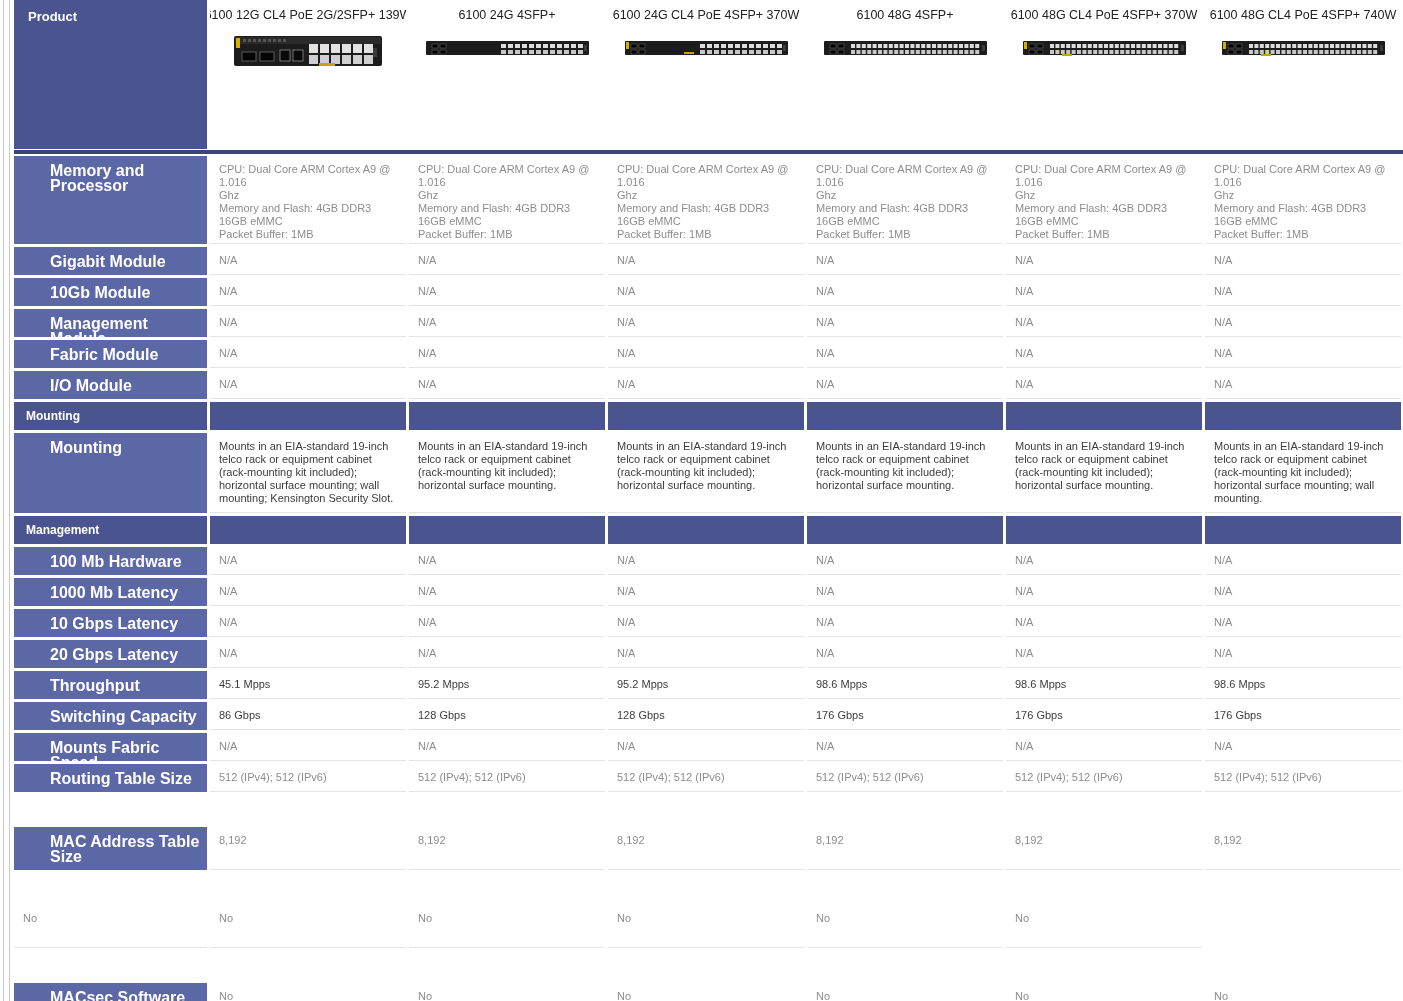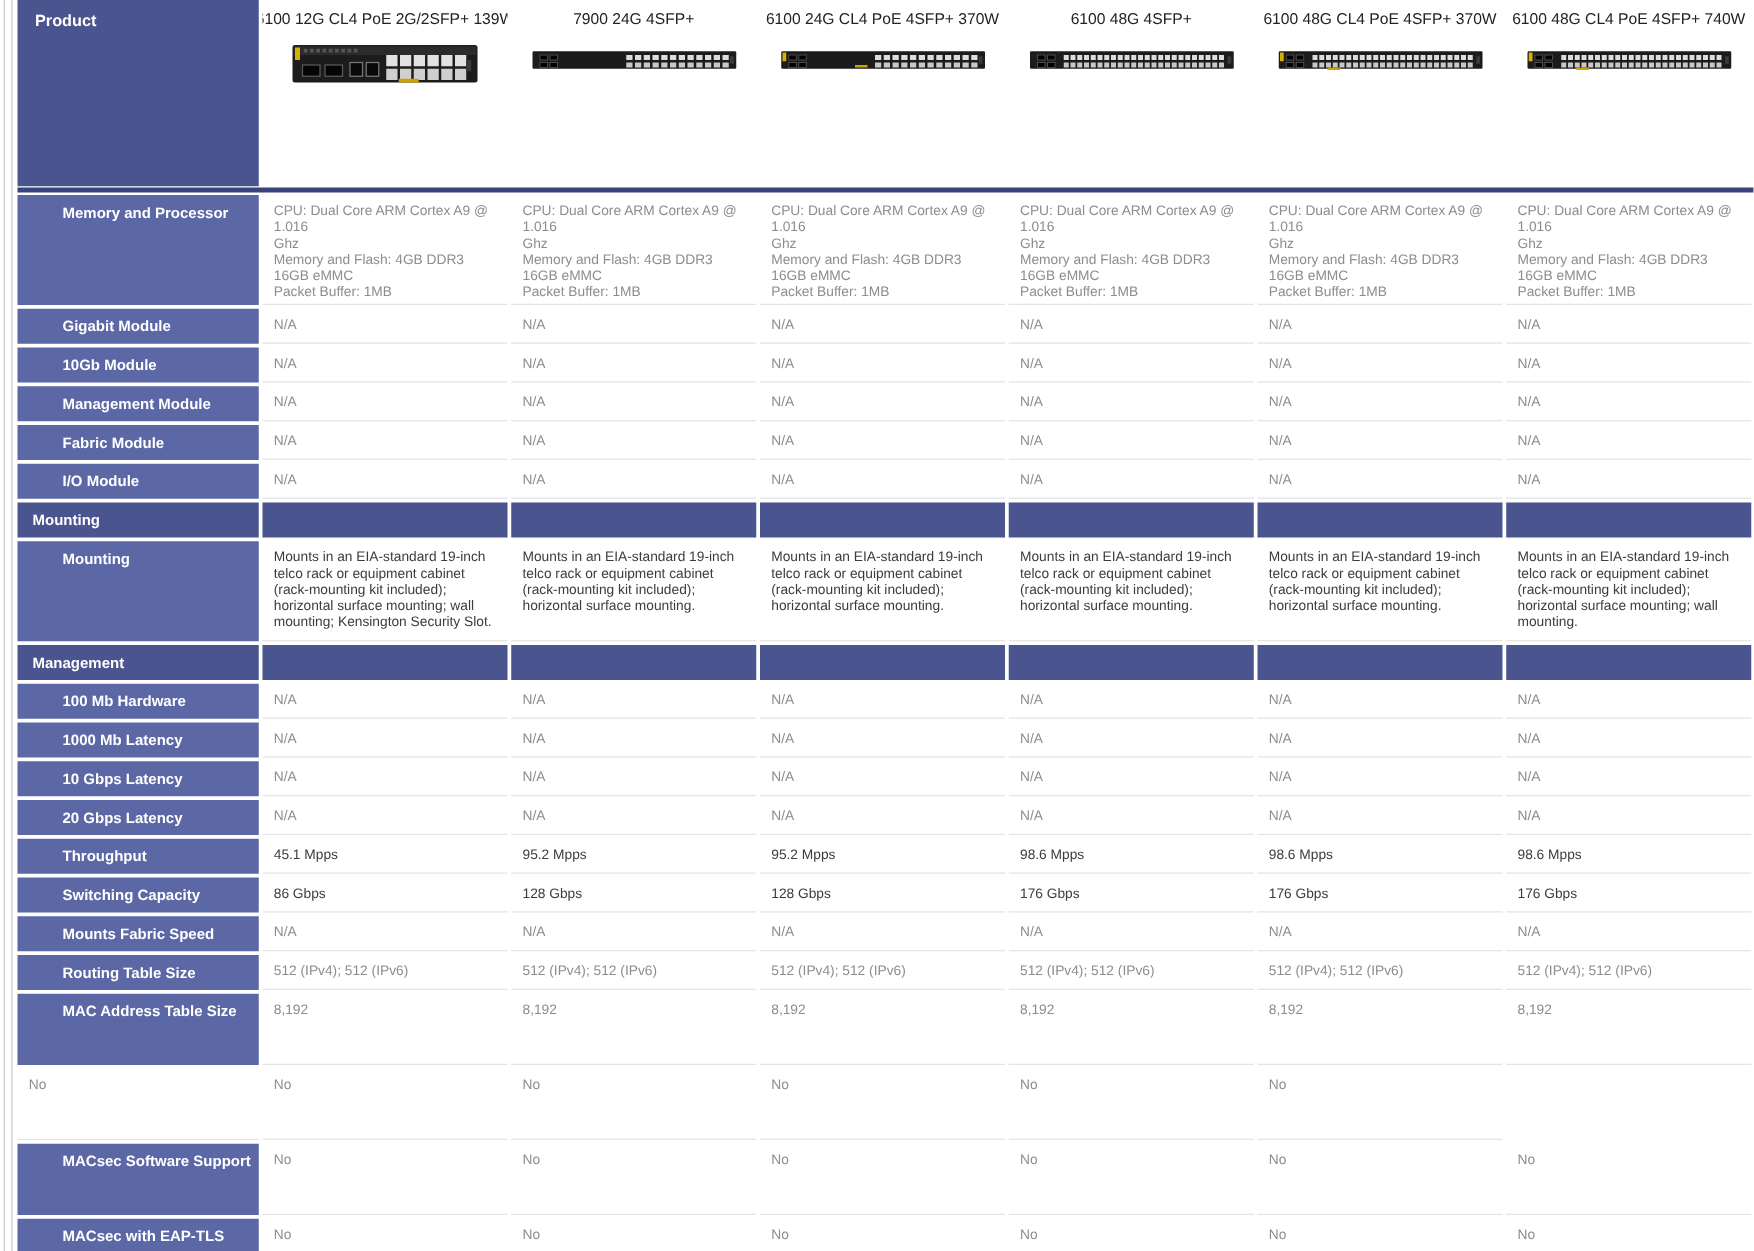--- a/index.html
+++ b/index.html
@@ -24,29 +24,29 @@
     column-gap:3px;
     margin-bottom:3px;
   }
   .row.product-row { margin-bottom:1px; }
   .divider { height:4px; background:#39437e; margin-bottom:2px; width:1389px; }
 
   
   .r        { height:28px; }
   .r-mem    { height:88px; }
   .r-mount  { height:80px; }
-  .r-tall   { height:57px; }
+  .r-tall   { height:43px;margin-top:32px; }
   .r-last   { height:46px; }
   .r-prod   { height:149px; }
 
   
   .label-cell {
     background:#5c68a6;
     color:#ffffff;
-    font-size:12px; font-weight:bold; line-height:15px;
+    font-size:16px; font-weight:bold; line-height:15px;
     padding:7px 6px 0 36px;
   }
   .section-cell-label {
     background:#4a5590;
     color:#ffffff;
     font-size:12px; font-weight:bold; line-height:15px;
     padding:7px 6px 0 12px;
   }
   .section-cell-blank { background:#4a5590; }
   .corner-cell {
@@ -122,21 +122,21 @@
                 <rect x="87.0" y="23" width="9" height="9" fill="#cfcfcf"></rect>
                 <rect x="98.0" y="23" width="9" height="9" fill="#cfcfcf"></rect>
                 <rect x="109.0" y="23" width="9" height="9" fill="#cfcfcf"></rect>
                 <rect x="120.0" y="23" width="9" height="9" fill="#cfcfcf"></rect>
                 <rect x="131.0" y="23" width="9" height="9" fill="#cfcfcf"></rect>
                 <rect x="86" y="31" width="16" height="3" fill="#caa300"></rect>
                 <rect x="140" y="16" width="4" height="9" fill="#3a3a3a"></rect>
               </svg></div>
           </div>
           <div class="product-cell r-prod">
-            <div class="product-name">7900 24G 4SFP+</div>
+            <div class="product-name">6100 24G 4SFP+</div>
             <div class="switch-image"><svg width="165" height="20" viewBox="0 0 165 20">
                 <rect x="1" y="3" width="163" height="14" rx="1" fill="#1c1c1c"></rect>
                 <rect x="7" y="6" width="6" height="4" fill="#000" stroke="#555" stroke-width="0.7"></rect>
                 <rect x="15" y="6" width="6" height="4" fill="#000" stroke="#555" stroke-width="0.7"></rect>
                 <rect x="7" y="12" width="6" height="4" fill="#000" stroke="#555" stroke-width="0.7"></rect>
                 <rect x="15" y="12" width="6" height="4" fill="#000" stroke="#555" stroke-width="0.7"></rect>
                 <rect x="76.0" y="6" width="5" height="4" fill="#dcdcdc"></rect>
                 <rect x="83.0" y="6" width="5" height="4" fill="#dcdcdc"></rect>
                 <rect x="90.0" y="6" width="5" height="4" fill="#dcdcdc"></rect>
                 <rect x="97.0" y="6" width="5" height="4" fill="#dcdcdc"></rect>

